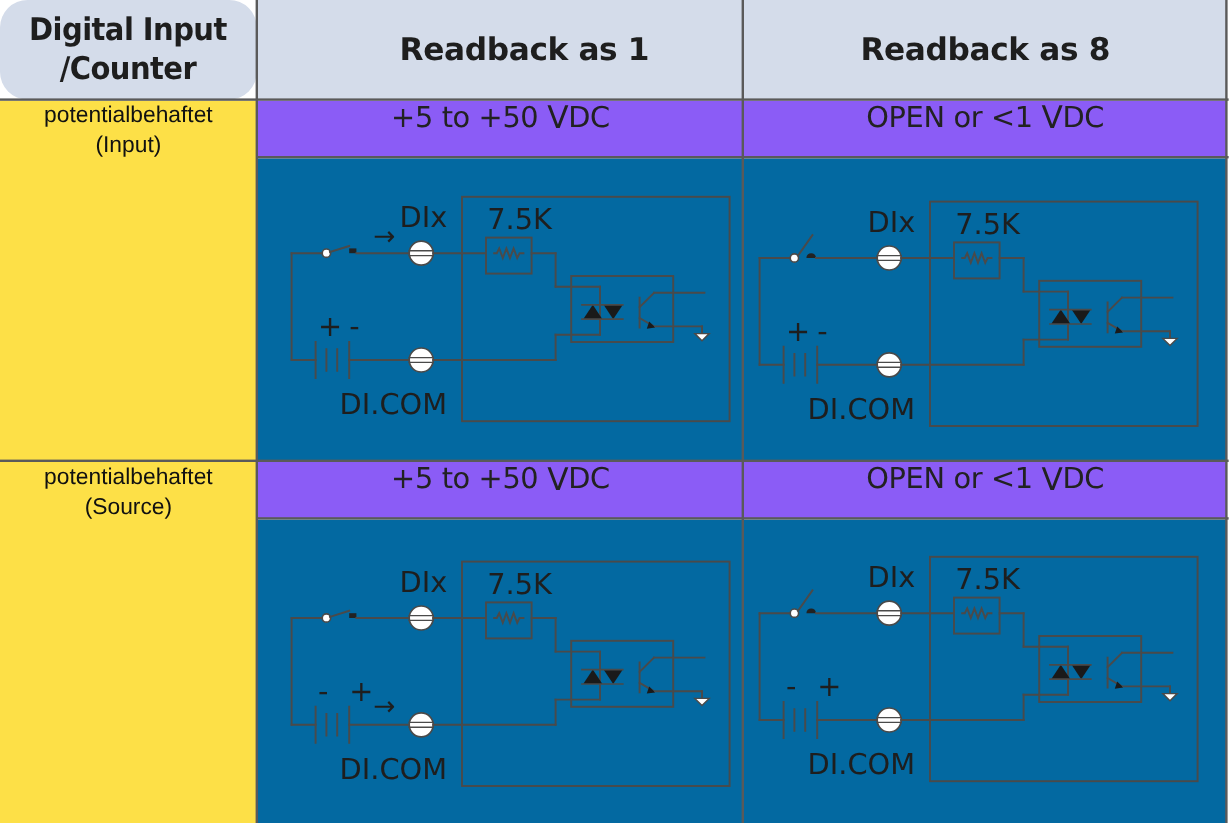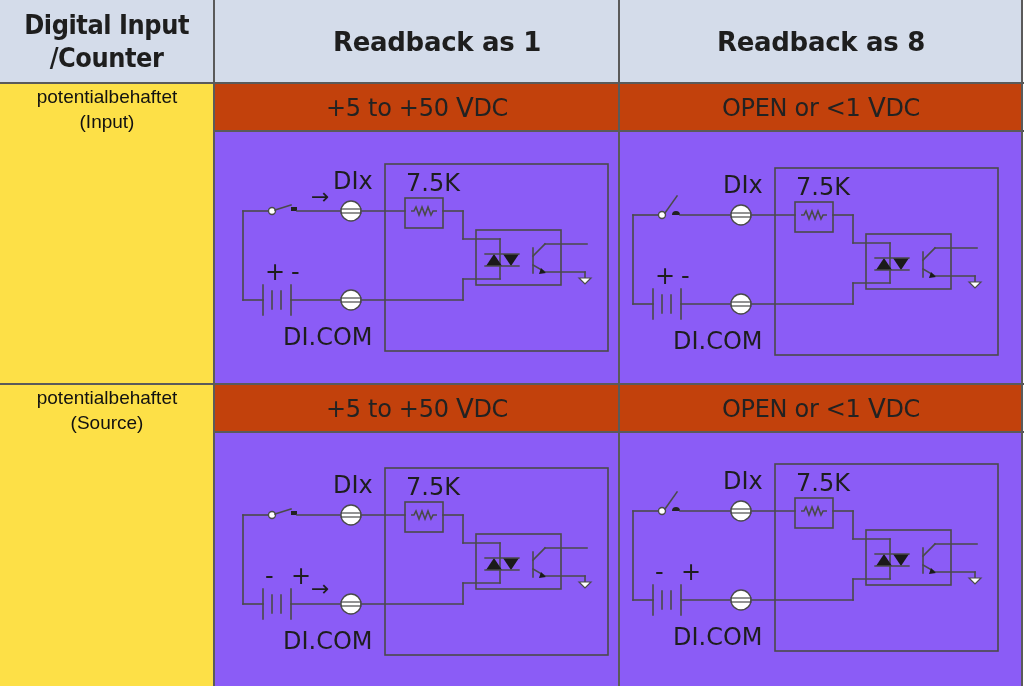--- a/index.html
+++ b/index.html
@@ -5,34 +5,34 @@
   html, body { margin:0; padding:0; background:#ffffff; }
   body { width:1024px; height:686px; overflow:hidden; position:relative; font-family:"DejaVu Sans", sans-serif; }
   .grid { position:absolute; left:0; top:0; width:1024px; height:686px; }
   .cell { position:absolute; box-sizing:border-box; }
   .hdr { background:#d4dcea; display:flex; align-items:center; justify-content:center; text-align:center;
          font-family:"DejaVu Sans", sans-serif; font-weight:bold; color:#1e1e1e; }
   .hdr-corner { font-size:26px; line-height:33px; letter-spacing:-0.5px; transform:scaleX(0.93); }
   .hdr-col { font-size:26px; letter-spacing:-0.3px; }
   .side { background:#fde047; display:flex; justify-content:center; text-align:center;
           font-family:"Liberation Sans", sans-serif; font-size:19px; line-height:25px; color:#111; }
-  .sub { background:#c2410c; display:flex; align-items:center; justify-content:center;
+  .sub { background:#8b5cf6; display:flex; align-items:flex-start; justify-content:center;
          font-family:"DejaVu Sans", sans-serif; font-size:24px; color:#222; letter-spacing:-0.3px; }
   .sub .vsub { font-size:26px; }
-  .diag { background:#8b5cf6; }
+  .diag { background:#0369a1; }
   .diag svg { position:absolute; left:0; top:0; }
   .line { position:absolute; background:#5a5a5a; }
   svg text { font-family:"DejaVu Sans", sans-serif; fill:#1e1e1e; }
 </style>
 </head>
 <body>
 
 <div class="grid">
 
-  <div class="cell hdr" style="left:0;top:0;width:214px;height:83px;">
+  <div class="cell hdr" style="left:0;top:0;width:214px;height:83px;border-radius:23px;">
     <div class="hdr-corner">
       <div>Digital Input</div>
       <div>/Counter</div>
     </div>
   </div>
   <div class="cell hdr hdr-col" style="left:215px;top:0;width:444px;height:83px;">Readback as 1</div>
   <div class="cell hdr hdr-col" style="left:620px;top:0;width:402px;height:83px;">Readback as 8</div>
 
   <div class="cell side" style="left:0;top:84px;width:214px;height:300px;padding-bottom:10px;">
     <div>

